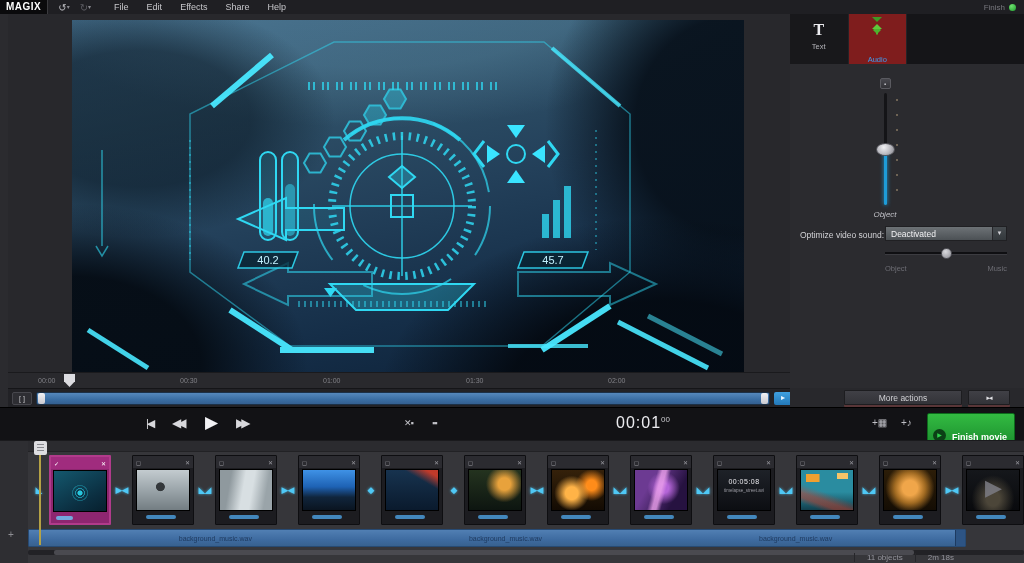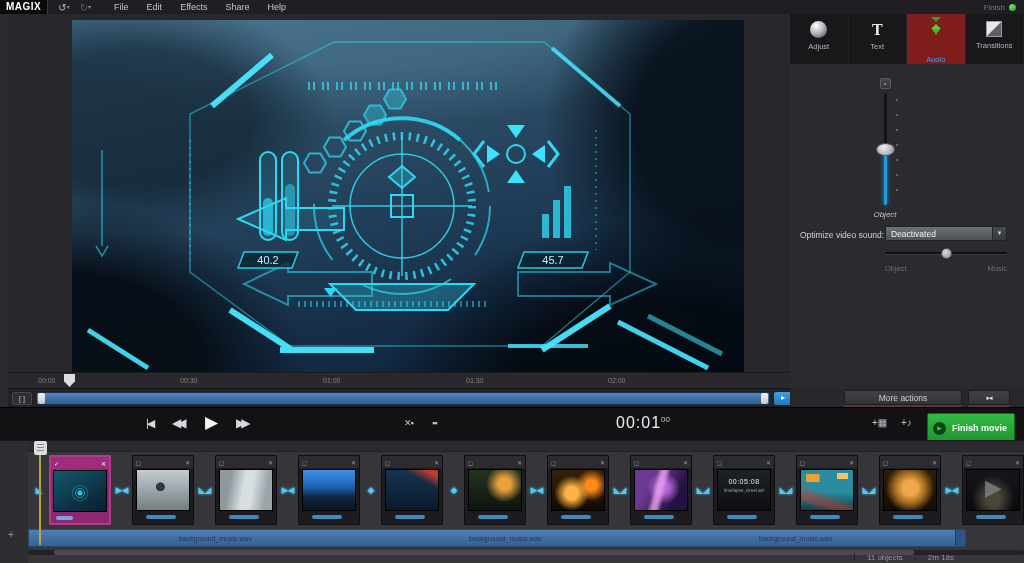--- a/index.html
+++ b/index.html
@@ -122,21 +122,21 @@
   .tb-ffw{left:236px;top:8px;font-size:12px;letter-spacing:-4px;}
   .tb-del{left:404px;top:10px;font-size:9px;color:#c4c4ca;letter-spacing:-1px;}
   .tb-split{left:432px;top:10px;font-size:9px;color:#c4c4ca;letter-spacing:-1px;}
   .timecode{position:absolute;left:580px;top:6px;width:90px;text-align:right;color:#ececf0;}
   .timecode b{font-size:16px;font-weight:normal;letter-spacing:1px;}
   .timecode sup{font-size:8px;color:#c8c8cc;}
   .tb-addv{left:872px;top:9px;font-size:10px;color:#bfbfc5;}
   .tb-adda{left:901px;top:9px;font-size:10px;color:#bfbfc5;}
   .finishbtn{position:absolute;right:9px;top:5px;width:88px;height:30px;border-radius:2px;
     background:linear-gradient(180deg,#33bb42,#1e9330);border:1px solid #0d6a1c;
-    display:flex;align-items:center;gap:6px;padding-left:5px;}
+    display:flex;align-items:flex-end;gap:6px;padding-left:5px;}
   .fbadge{width:13px;height:13px;border-radius:50%;background:#0c4016;color:#2fd04a;font-size:6px;
     text-align:center;line-height:13px;}
   .flab{color:#fff;font-size:9px;font-weight:bold;}
 
   
   .timeline{position:absolute;left:0;top:440px;width:1024px;height:123px;background:#36363a;
     border-top:1px solid #1a1a1d;overflow:hidden;}
   .tl-top{position:absolute;left:0;top:0;width:1024px;height:11px;background:#2b2b2f;border-bottom:1px solid #222225;}
   .tl-gutter{position:absolute;left:0;top:0;width:28px;height:123px;background:#2e2e32;}
   .gplus{position:absolute;left:8px;top:88px;color:#8e8e94;font-size:10px;}
@@ -329,39 +329,31 @@
           <div class="shandle l"></div>
           <div class="shandle r"></div>
         </div>
         <div class="snext">▸</div>
       </div>
     </div>
 
     <div class="side">
       <div class="tabs">
         <div class="tab">
-          <span class="ic-adjust"></span>
-          <span class="tlab">Adjust</span>
-        </div>
-        <div class="tab">
           <span class="ic-text">T</span>
           <span class="tlab">Text</span>
         </div>
         <div class="tab active">
           <span class="ic-audio">
               <i class="al"></i>
               <i class="ar"></i>
               <i class="at"></i>
               <i class="ab"></i>
             </span>
           <span class="tlab">Audio</span>
-        </div>
-        <div class="tab">
-          <span class="ic-trans"></span>
-          <span class="tlab">Transitions</span>
         </div>
       </div>
 
       <div class="sliders">
         <div class="vslider vs-obj">
           <span class="mutebtn">▪</span>
           <div class="vtrack">
             <div class="vfill" style="height:55px"></div>
             <div class="vhandle" style="top:50px"></div>
             <div class="vticks"></div>

